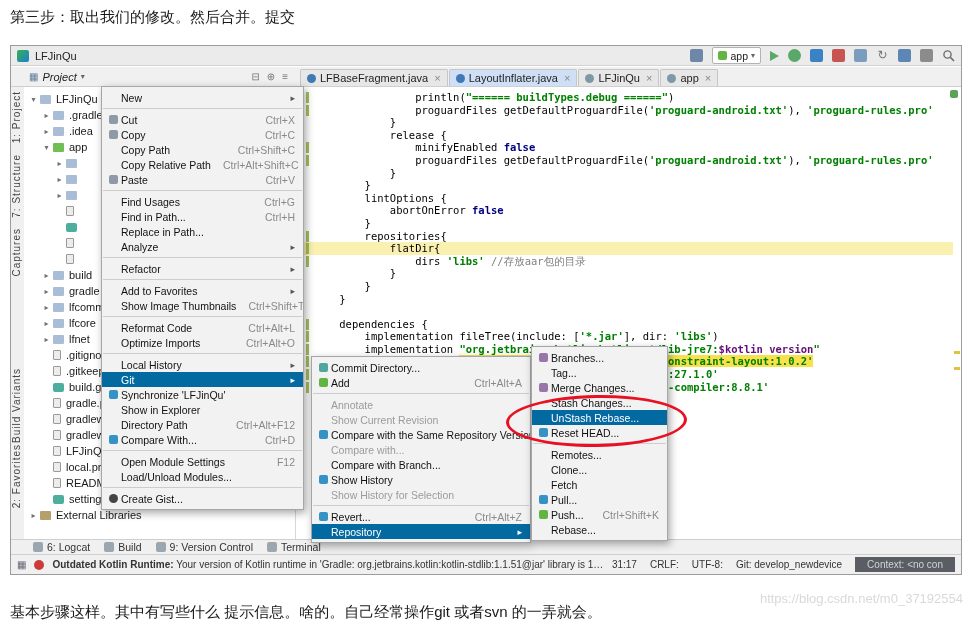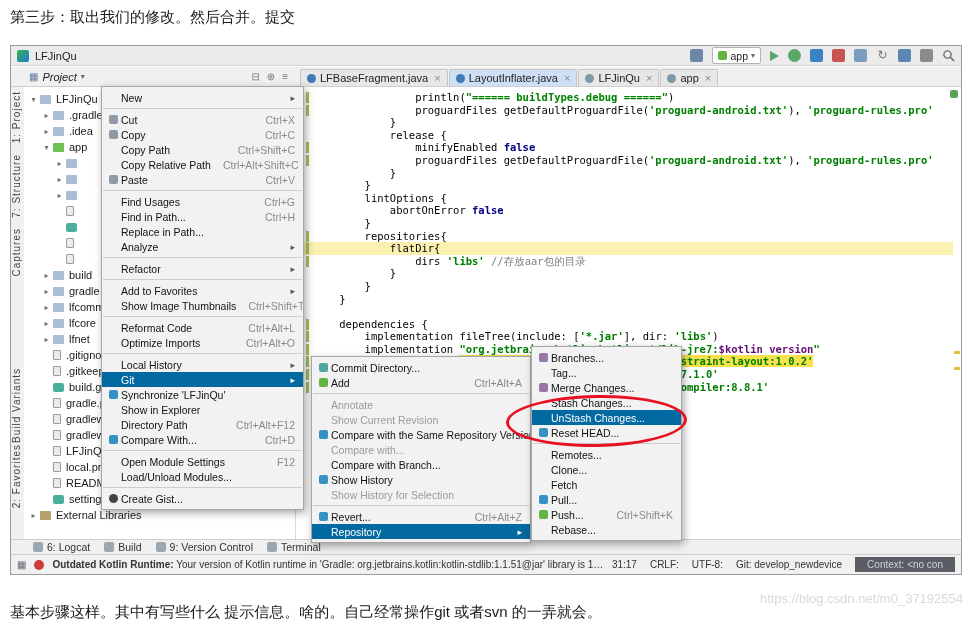--- a/index.html
+++ b/index.html
@@ -106,21 +106,21 @@
   .msgtitle{font-weight:bold;}
   .msg{overflow:hidden;text-overflow:ellipsis;}
   .sright{margin-left:auto;display:flex;align-items:center;gap:13px;flex:none;}
   .ctxbadge{background:#5a5d63;color:#cfd2d8;padding:2px 12px;font-size:10px;}
 
   
   .menu{position:absolute;background:#f2f2f2;border:1px solid #a6a6a6;box-shadow:2px 3px 8px rgba(0,0,0,.35);
         padding:3px 0;box-sizing:border-box;}
   .menu-main{left:90px;top:40px;width:203px;z-index:40;}
   .menu-git{left:300px;top:310px;width:220px;z-index:50;}
-  .menu-repo{left:520px;top:300px;width:151px;z-index:60;}
+  .menu-repo{left:520px;top:300px;width:137px;z-index:60;}
   .mi{display:flex;align-items:center;height:15px;padding:0 8px 0 4px;font-size:10.5px;color:#111;white-space:nowrap;overflow:hidden;}
   .mi .ic{width:15px;flex:none;display:flex;justify-content:center;}
   .mi .ic i{width:9px;height:9px;border-radius:2px;background:#9fb6cf;display:block;}
   .mi .lbl{flex:none;}
   .mi .sc{margin-left:auto;color:#8a8a8a;padding-left:12px;}
   .mi .arr{margin-left:auto;color:#555;font-size:9px;padding-left:12px;}
   .mi.sel{background:#0369a1;color:#fff;}
   .mi.sel .sc,.mi.sel .arr{color:#fff;}
   .mi.dis{color:#9b9b9b;}
   .msep{height:1px;background:#cdcdcd;margin:3px 1px;}
@@ -614,21 +614,21 @@
             <i class="merge-icon"></i>
           </span>
           <span class="lbl">Merge Changes...</span>
         </div>
         <div class="mi">
           <span class="ic"></span>
           <span class="lbl">Stash Changes...</span>
         </div>
         <div class="mi sel">
           <span class="ic"></span>
-          <span class="lbl">UnStash Changes...</span>
+          <span class="lbl">UnStash Rebase...</span>
         </div>
         <div class="mi">
           <span class="ic">
             <i class="reset-icon"></i>
           </span>
           <span class="lbl">Reset HEAD...</span>
         </div>
         <div class="msep"></div>
         <div class="mi">
           <span class="ic"></span>

